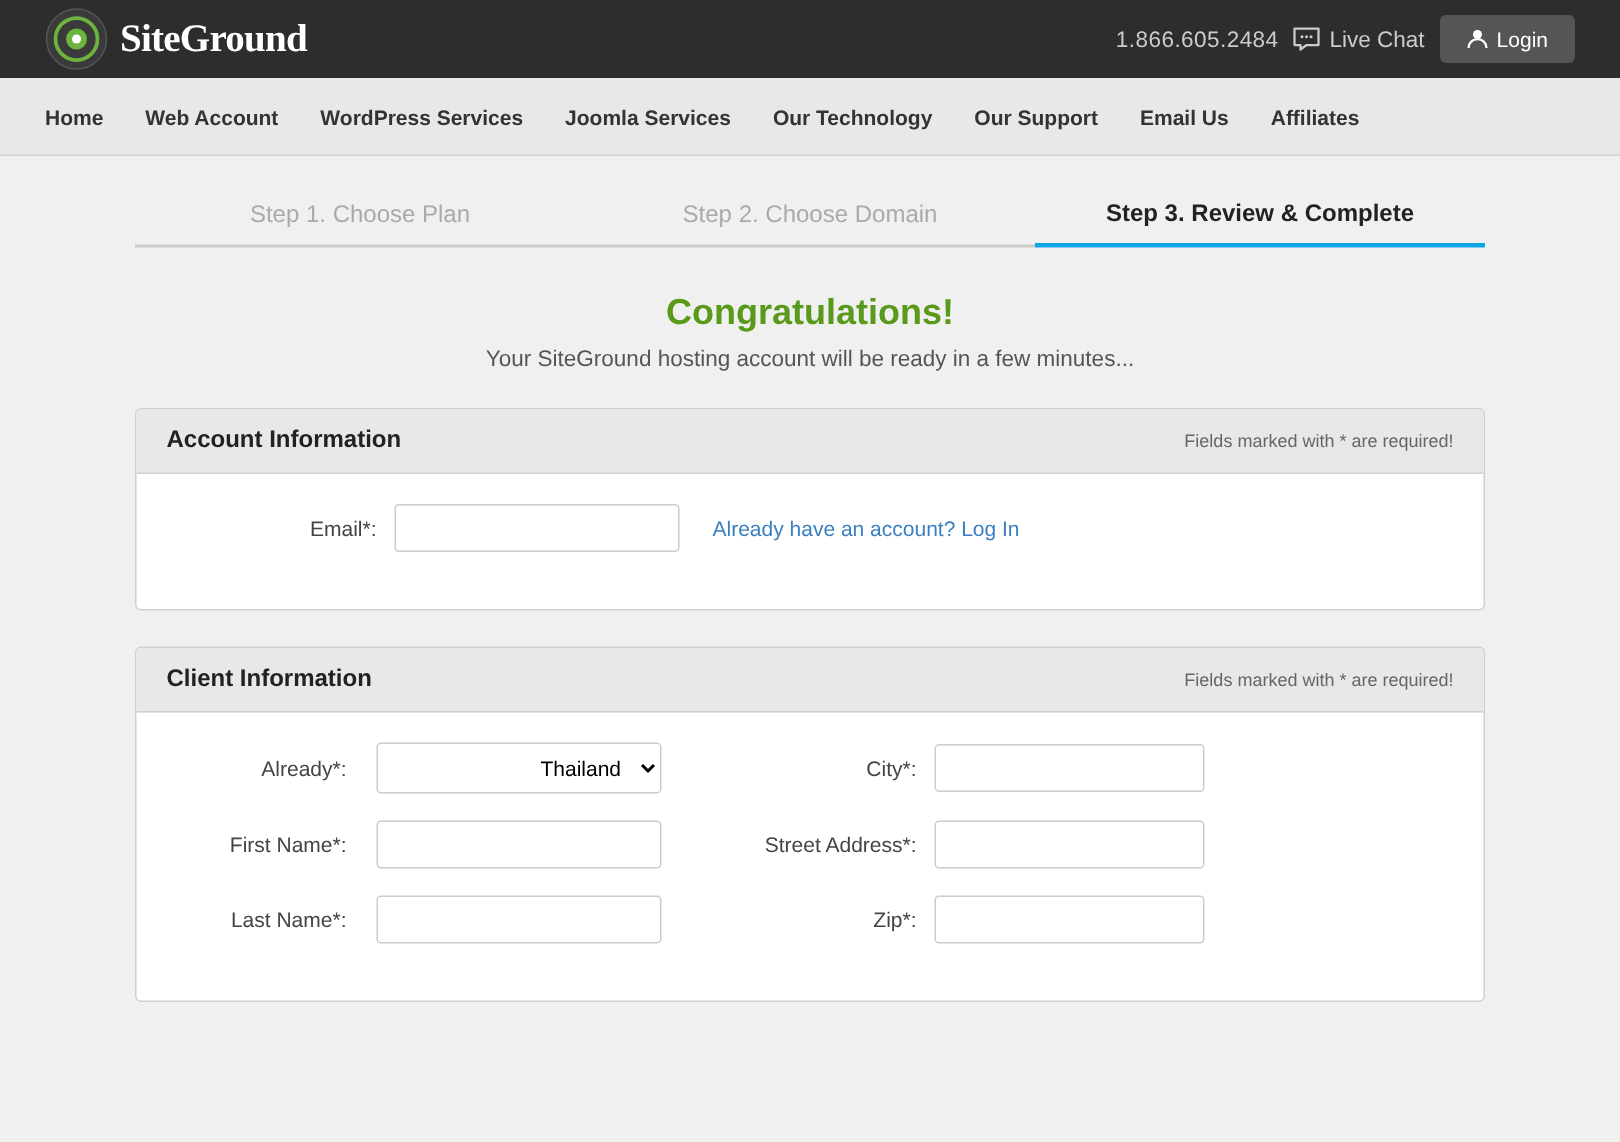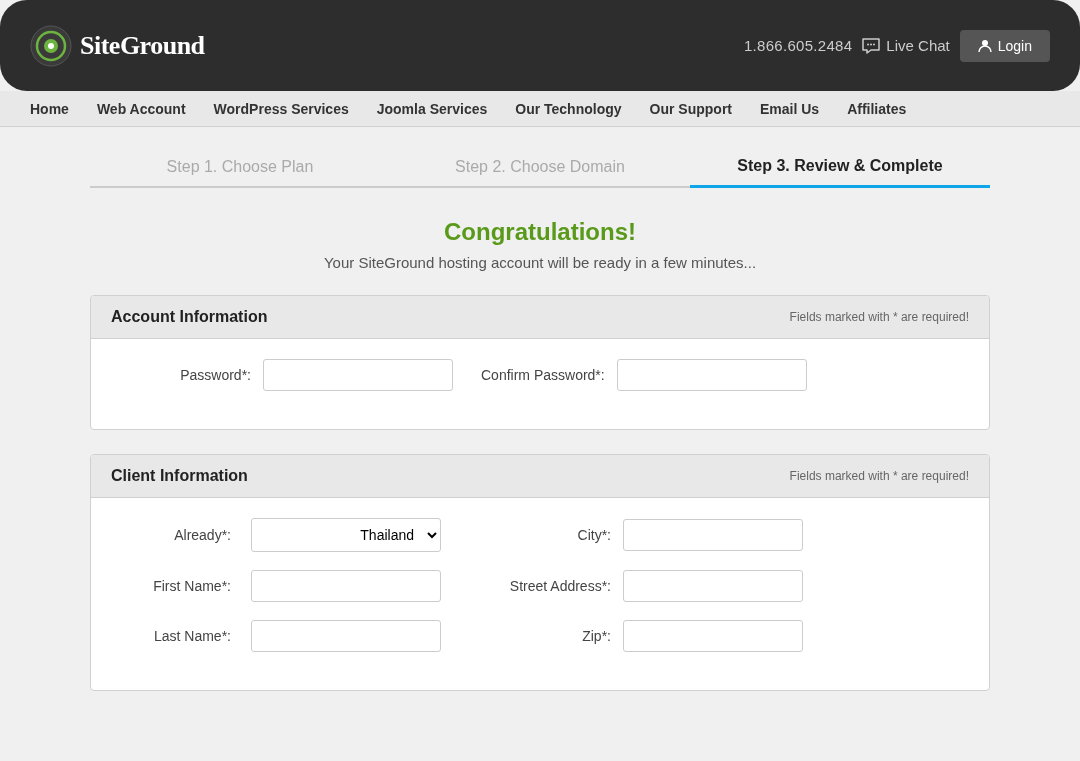--- a/index.html
+++ b/index.html
@@ -5,22 +5,21 @@
     * { box-sizing: border-box; margin: 0; padding: 0; }
     body { font-family: Arial, Helvetica, sans-serif; font-size: 14px; background: #f0f0f0; color: #333; }
 
     
     .header {
       background: #2d2d2d;
       padding: 0 30px;
       display: flex;
       align-items: center;
       justify-content: space-between;
-      height: 91px;
-      border-radius: 27px;
+      height: 52px;
     }
     .logo-area {
       display: flex;
       align-items: center;
     }
     .logo-icon {
       width: 42px;
       height: 42px;
       margin-right: 8px;
     }
@@ -64,21 +63,21 @@
       gap: 6px;
     }
 
     
     .nav {
       background: #e8e8e8;
       border-bottom: 1px solid #d0d0d0;
       padding: 0 30px;
       display: flex;
       align-items: center;
-      height: 36px;
+      height: 52px;
       gap: 28px;
     }
     .nav-item {
       color: #333;
       font-size: 14px;
       font-weight: 600;
       cursor: pointer;
       text-decoration: none;
       padding: 0;
       white-space: nowrap;
@@ -326,27 +325,26 @@
     <div class="congrats-subtitle">Your SiteGround hosting account will be ready in a few minutes...</div>
   </div>
 
   <div class="section-box">
     <div class="section-header">
       <span class="section-header-title">Account Information</span>
       <span class="section-header-note">Fields marked with * are required!</span>
     </div>
     <div class="section-body">
 
-
-      <div class="form-row password-row">
-        <label class="form-label">Password*:</label>
-        <input type="password" class="form-input" style="">
-        <span class="confirm-label">Confirm Password*:</span>
-        <input type="password" class="form-input" style="">
+      <div class="form-row">
+        <label class="form-label">Email*:</label>
+        <input type="text" class="form-input" style="">
+        <a class="form-link">Already have an account? Log In</a>
       </div>
+
     </div>
   </div>
 
   <div class="section-box">
     <div class="section-header">
       <span class="section-header-title">Client Information</span>
       <span class="section-header-note">Fields marked with * are required!</span>
     </div>
     <div class="section-body">
 

